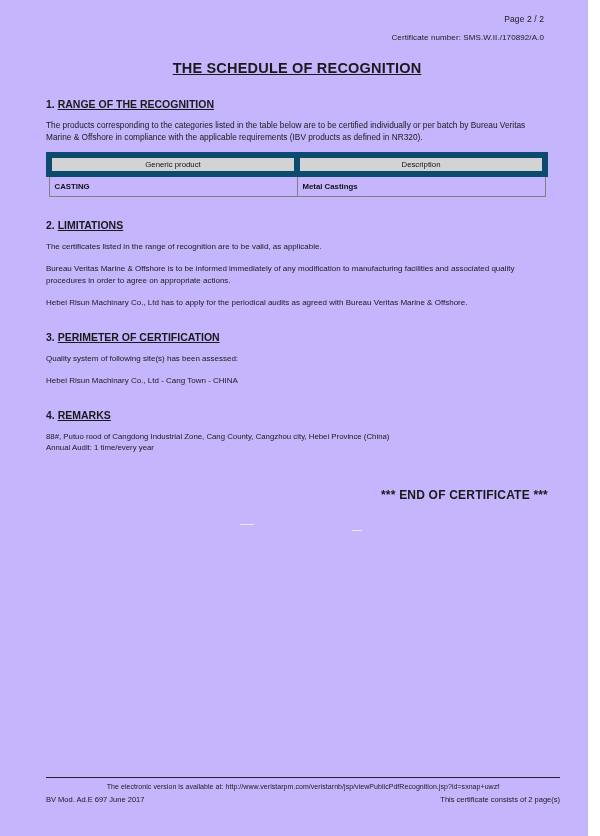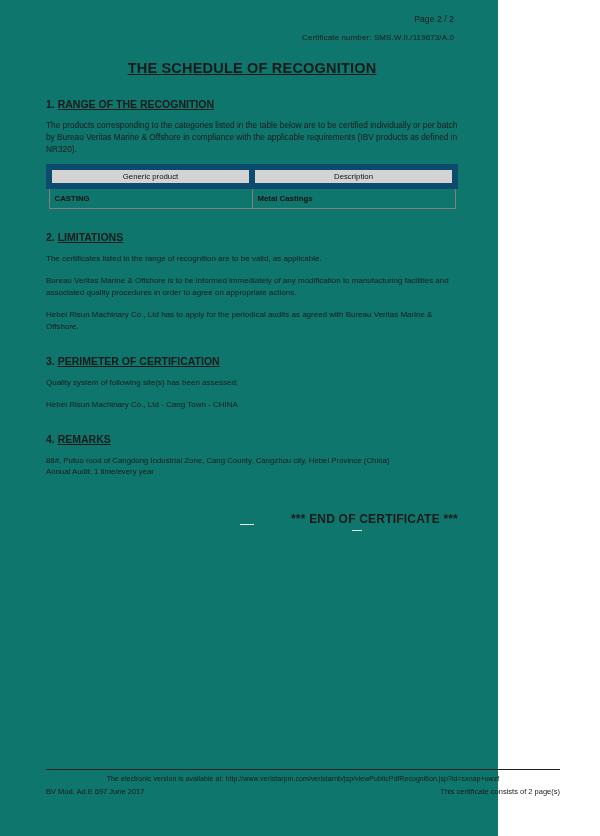--- a/index.html
+++ b/index.html
@@ -11,23 +11,23 @@
     width: 600px;
     height: 836px;
     font-family: "Liberation Sans", sans-serif;
     color: #1a1a1a;
     position: relative;
     overflow: hidden;
   }
   .page {
     position: absolute;
     left: 0; top: 0;
-    width: 498px;
+    width: 588px;
     height: 836px;
-    background: #0f766e;
+    background: #c4b5fd;
     box-sizing: border-box;
     padding: 14px 40px 0 46px;
   }
   .page-no {
     text-align: right;
     font-size: 8.5px;
     letter-spacing: 0.1px;
     margin-right: 4px;
   }
   .cert-no {
@@ -114,21 +114,21 @@
   .faint-marks span {
     position: absolute;
     display: block;
     background: #e9e9e9;
     height: 1px;
   }
   .footer {
     position: absolute;
     left: 46px;
     right: 40px;
-    bottom: 40px;
+    bottom: 32px;
   }
   .footer-rule {
     border-top: 1px solid #222;
     margin-bottom: 5px;
   }
   .footer-line1 {
     font-size: 7px;
     text-align: center;
     letter-spacing: 0.05px;
     color: #1a1a1a;
@@ -140,21 +140,21 @@
     margin-top: 5px;
     color: #1a1a1a;
   }
 </style>
 </head>
 <body>
 
 <div class="page">
 
   <div class="page-no">Page 2 / 2</div>
-  <div class="cert-no">Certificate number: SMS.W.II./119673/A.0</div>
+  <div class="cert-no">Certificate number: SMS.W.II./170892/A.0</div>
 
   <div class="doc-title">THE SCHEDULE OF RECOGNITION</div>
 
   <div class="section">
     <div class="section-head">
       <span class="num">1.</span>
       <span class="ttl">RANGE OF THE RECOGNITION</span>
     </div>
     <div class="intro">The products corresponding to the categories listed in the table below are to be certified individually or per batch by Bureau Veritas Marine &amp; Offshore in compliance with the applicable requirements (IBV products as defined in NR320).</div>
     <table class="products">

